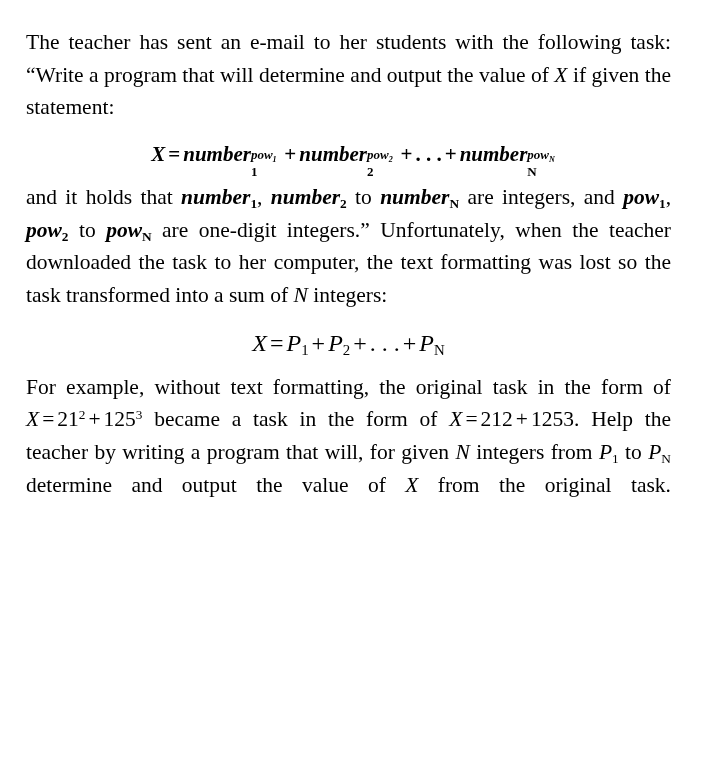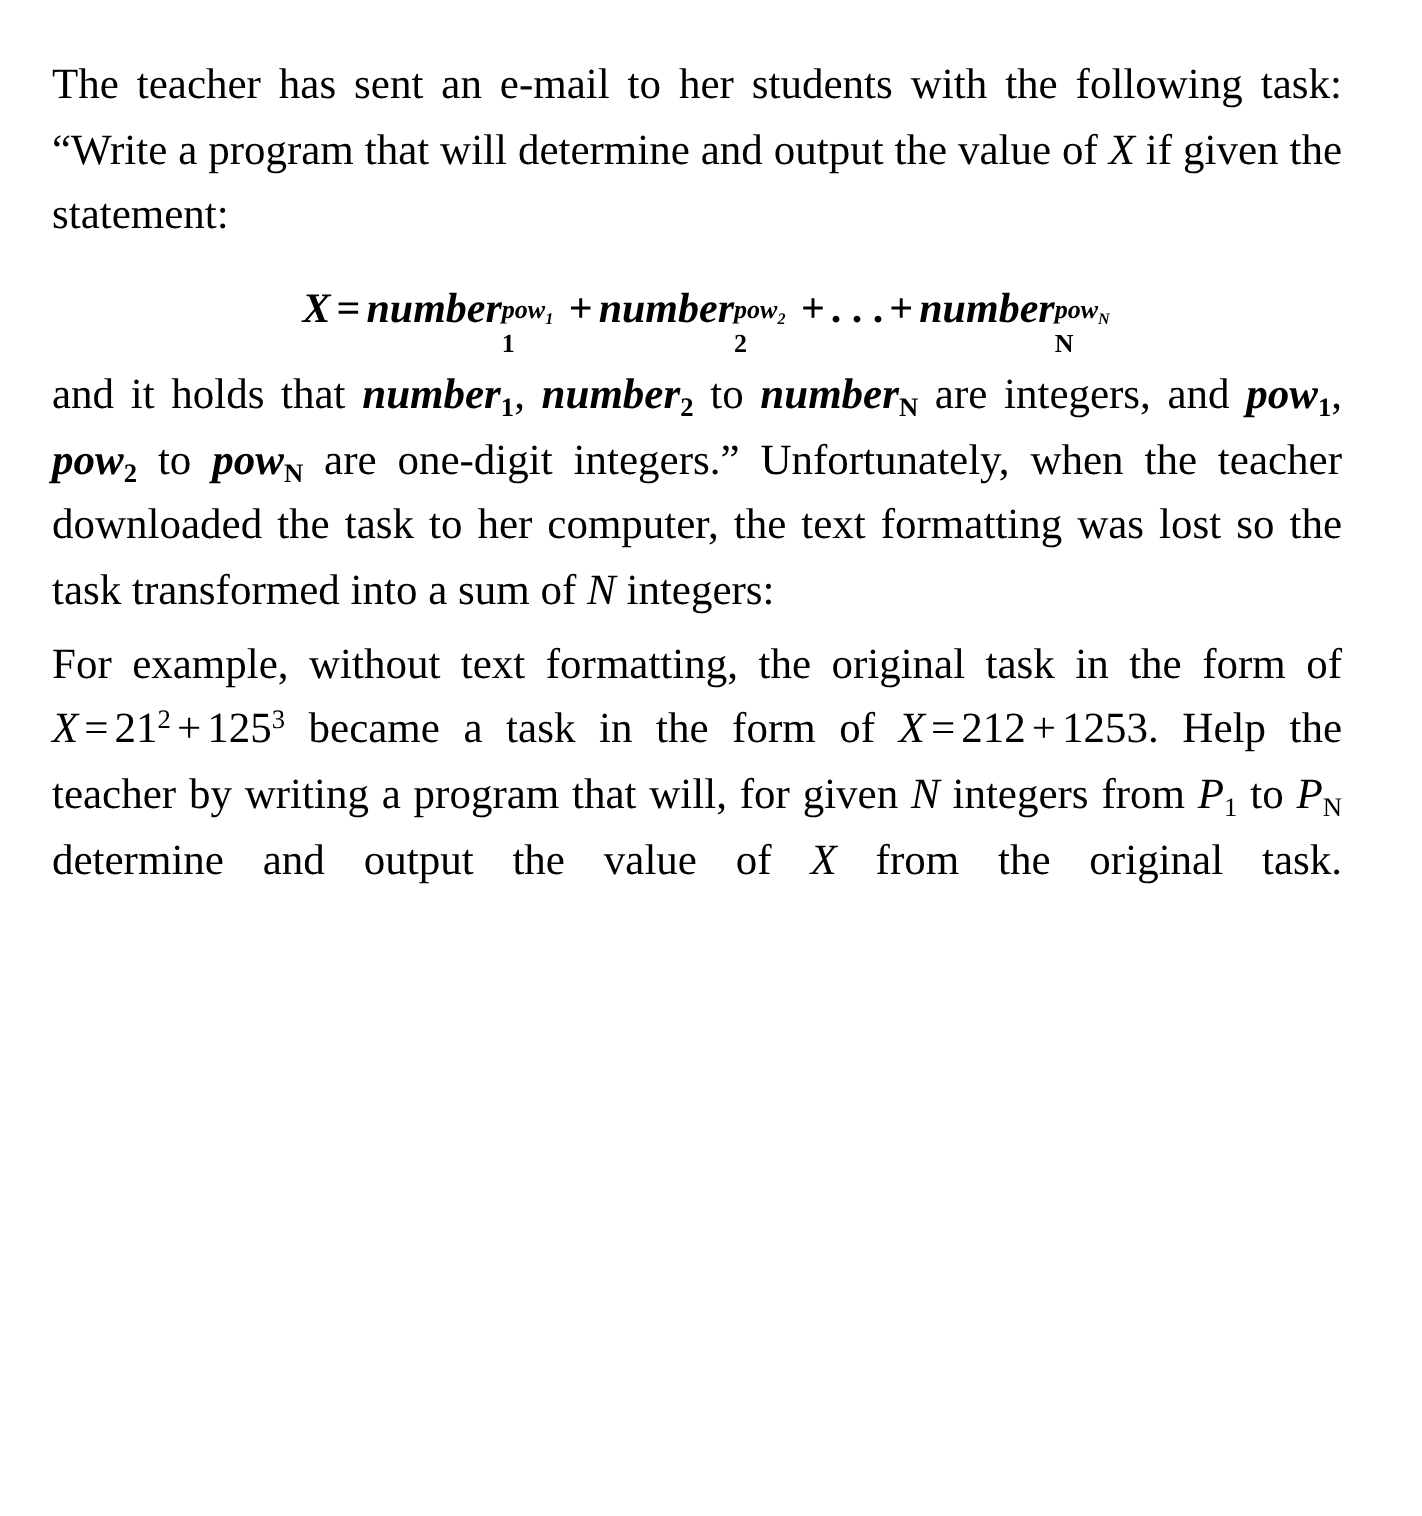--- a/index.html
+++ b/index.html
@@ -121,16 +121,19 @@
 <div class="page">
 
   <p class="para"><span>The teacher has sent an e-mail to her students with the following task: “Write a program that will determine and output the value of </span><span class="mi">X</span><span> if given the statement:</span></p>
 
   <div class="math-block">
     <span class="math-display"><span class="mi-b">X</span><span class="mop mn-b">=</span><span class="mi-b">number</span><span class="subsup"><span class="s-sup"><span>pow</span><sub>1</sub></span><span class="s-sub">1</span></span><span class="pad-sub-wide"></span><span class="mop mn-b">+</span><span class="mi-b">number</span><span class="subsup"><span class="s-sup"><span>pow</span><sub>2</sub></span><span class="s-sub">2</span></span><span class="pad-sub-wide"></span><span class="mop mn-b">+</span><span class="mn-b">. . .</span><span class="mop mn-b">+</span><span class="mi-b">number</span><span class="subsup"><span class="s-sup"><span>pow</span><sub>N</sub></span><span class="s-sub">N</span></span><span class="pad-sub-wide"></span></span>
   </div>
 
   <p class="para"><span>and it holds that </span><span class="mi-b">number</span><sub class="mn-b">1</sub><span>, </span><span class="mi-b">number</span><sub class="mn-b">2</sub><span> to </span><span class="mi-b">number</span><sub class="mn-b">N</sub><span> are integers, and </span><span class="mi-b">pow</span><sub class="mn-b">1</sub><span>, </span><span class="mi-b">pow</span><sub class="mn-b">2</sub><span> to </span><span class="mi-b">pow</span><sub class="mn-b">N</sub><span> are one-digit integers.”   Unfortunately, when the teacher downloaded the task to her computer, the text formatting was lost so the task transformed into a sum of </span><span class="mi">N</span><span> integers:</span></p>
 
+  <div class="math-block">
+    <span class="math-display-2"><span class="mi">X</span><span class="mop mn">=</span><span class="mi">P</span><sub class="mn">1</sub><span class="mop mn">+</span><span class="mi">P</span><sub class="mn">2</sub><span class="mop mn">+</span><span class="mn">. . .</span><span class="mop mn">+</span><span class="mi">P</span><sub class="mn">N</sub></span>
+  </div>
 
   <p class="para last"><span>For example, without text formatting, the original task in the form of </span><span class="inline-math"><span class="mi">X</span><span class="mop mn">=</span><span class="mn">21</span><sup class="mn">2</sup><span class="mop mn">+</span><span class="mn">125</span><sup class="mn">3</sup></span><span> became a task in the form of </span><span class="inline-math"><span class="mi">X</span><span class="mop mn">=</span><span class="mn">212</span><span class="mop mn">+</span><span class="mn">1253</span></span><span>. Help the teacher by writing a program that will, for given </span><span class="mi">N</span><span> integers from </span><span class="mi">P</span><sub class="mn">1</sub><span> to </span><span class="mi">P</span><sub class="mn">N</sub><span> determine and output the value of </span><span class="mi">X</span><span> from the original task.</span></p>
 
 </div>
 
 </body></html>

